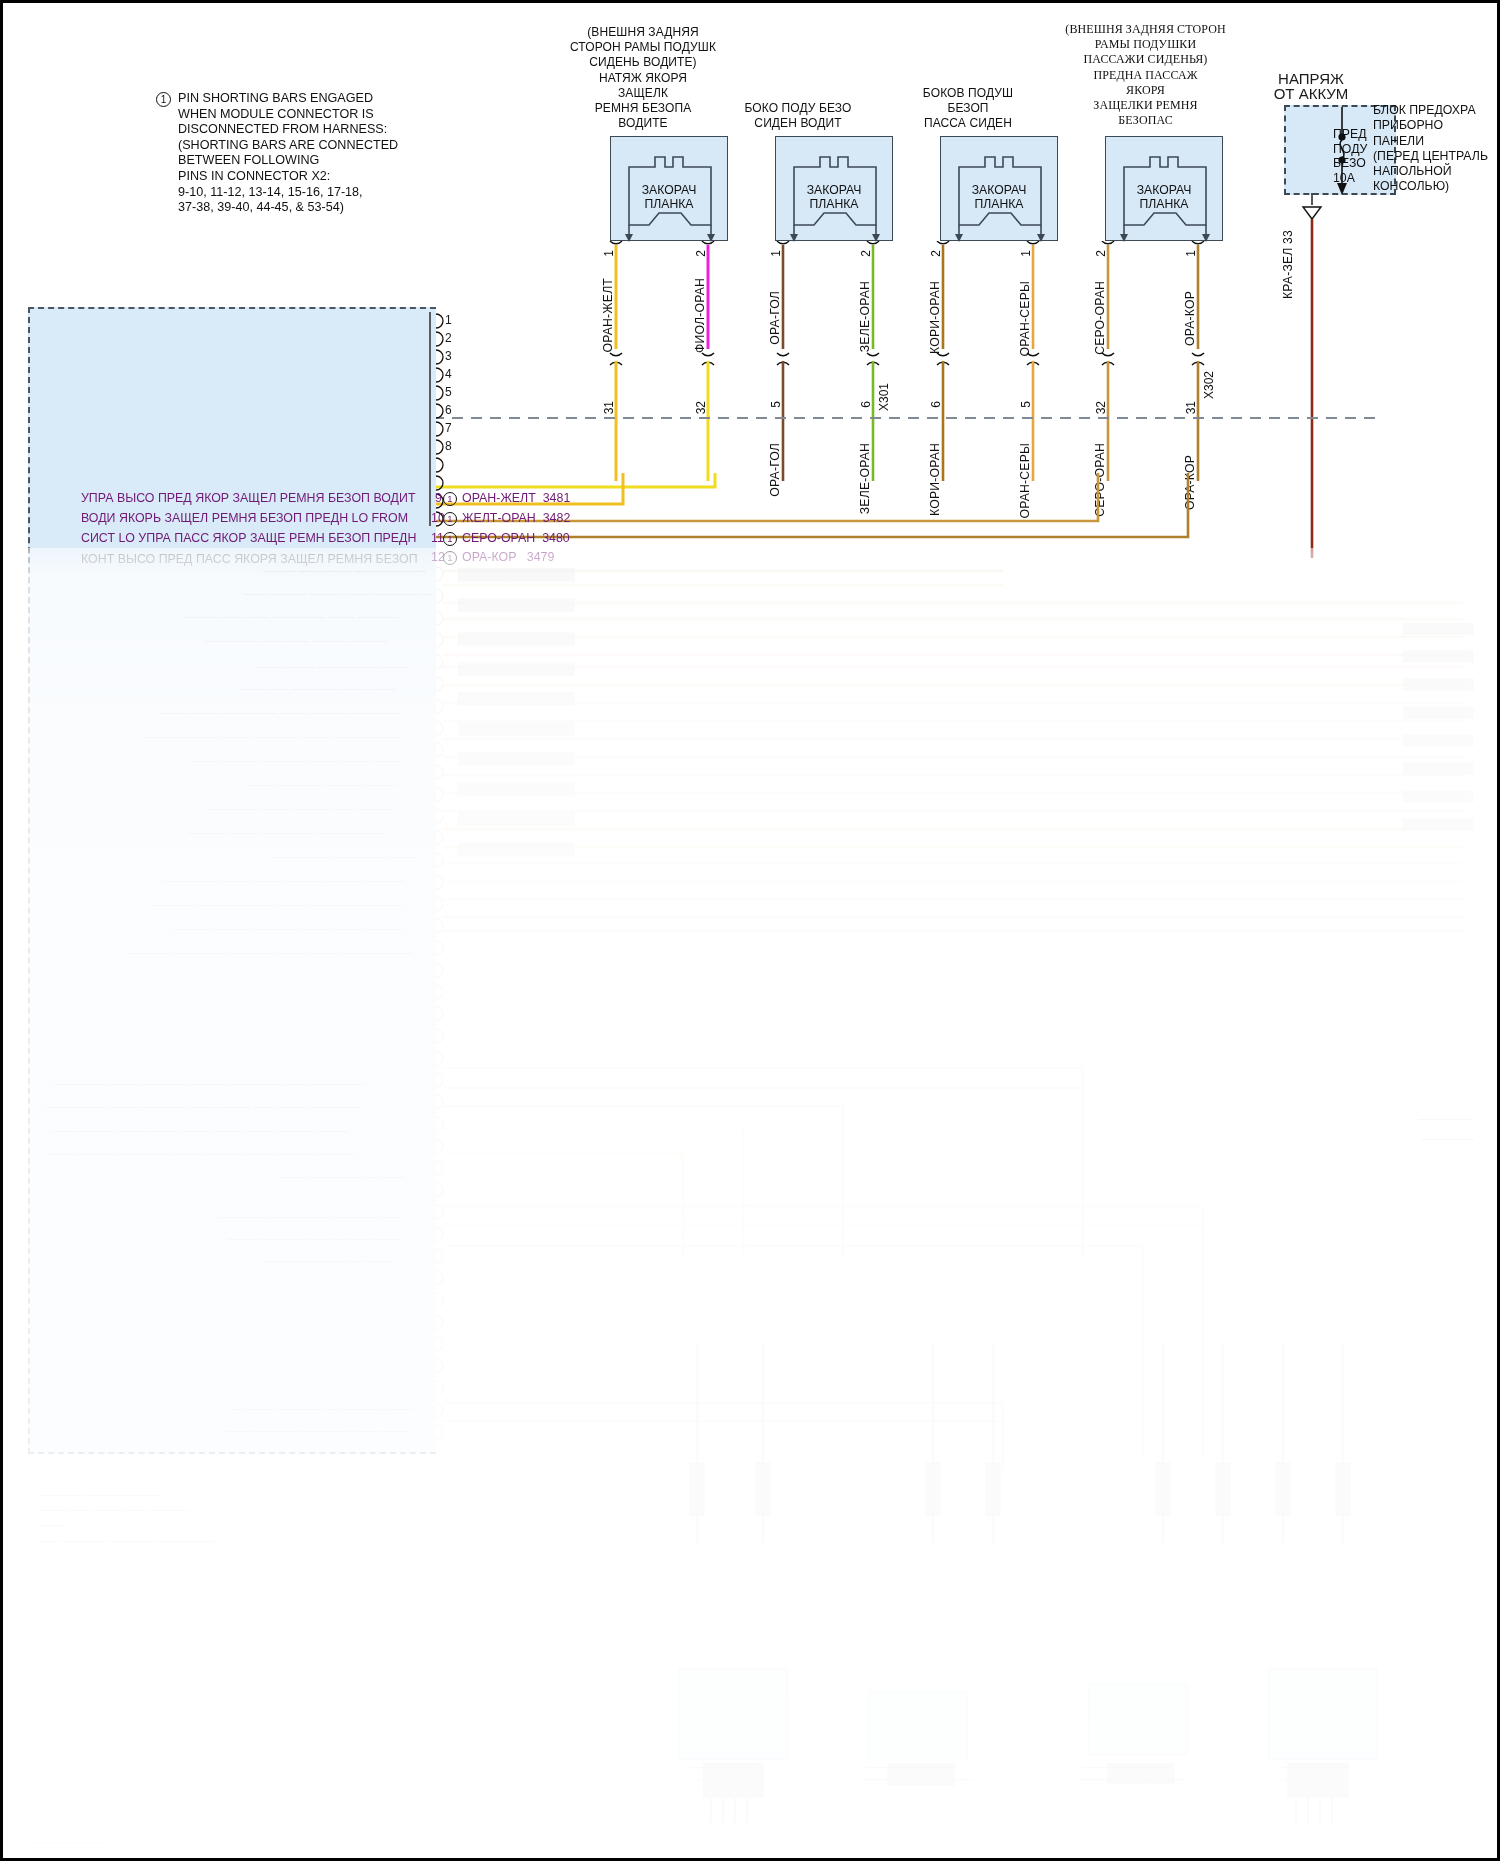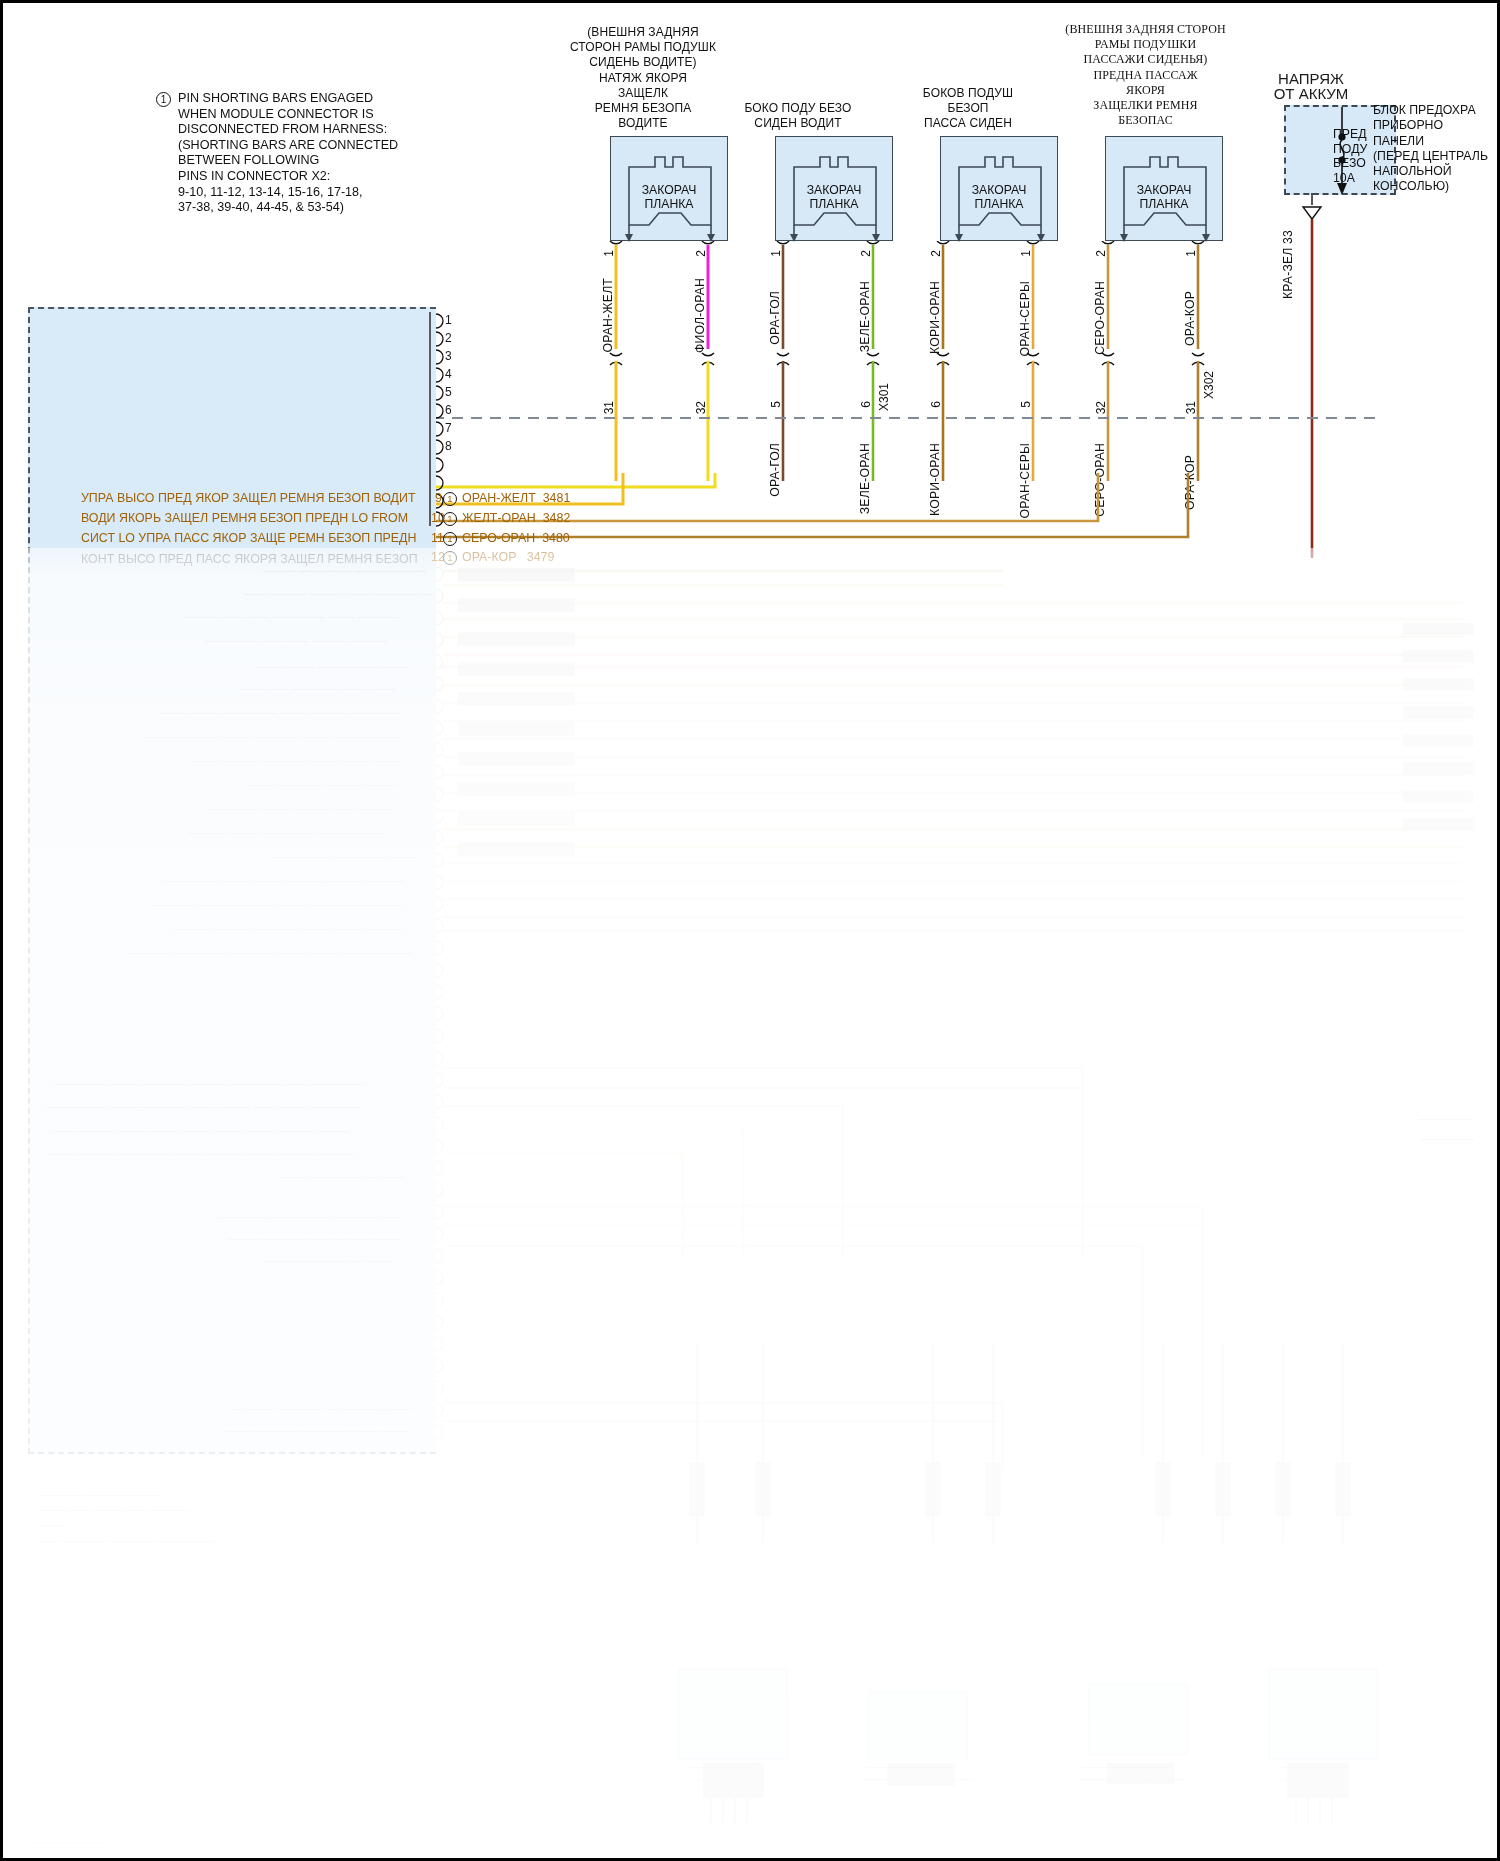--- a/index.html
+++ b/index.html
@@ -135,21 +135,21 @@
     writing-mode: vertical-rl;
     transform: rotate(180deg);
     font-size: 12px;
     color: #111;
   }
 
   
   .crow {
     position: absolute;
     font-size: 12.4px;
-    color: #a16207;
+    color: #701a75;
     white-space: nowrap;
   }
   .crow .c1 {
     display: inline-block;
     width: 14px; height: 14px;
     border: 1.2px solid #111;
     border-radius: 50%;
     font-size: 9.5px;
     line-height: 12px;
     text-align: center;

